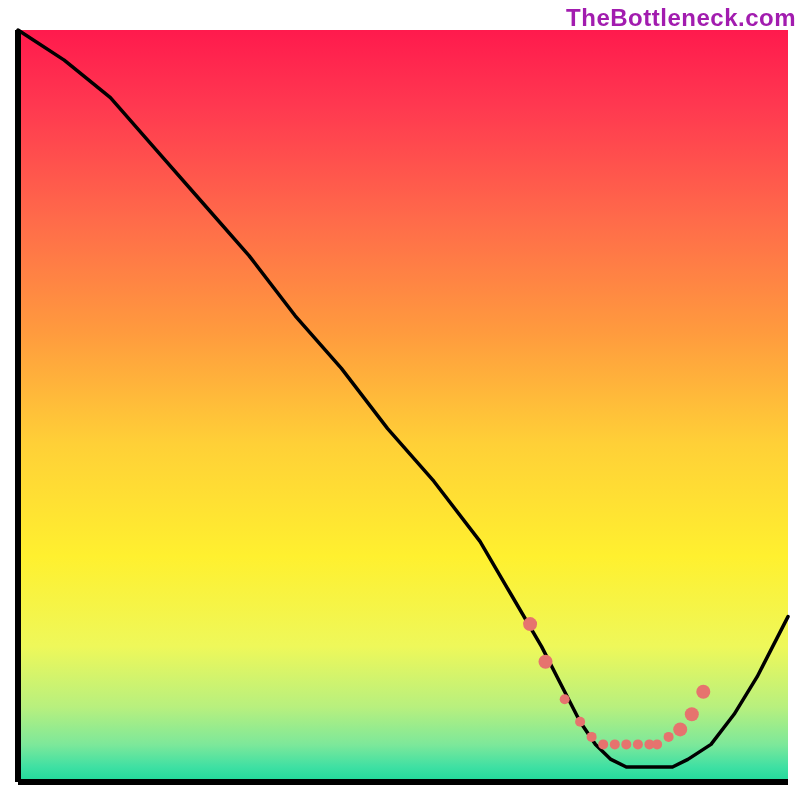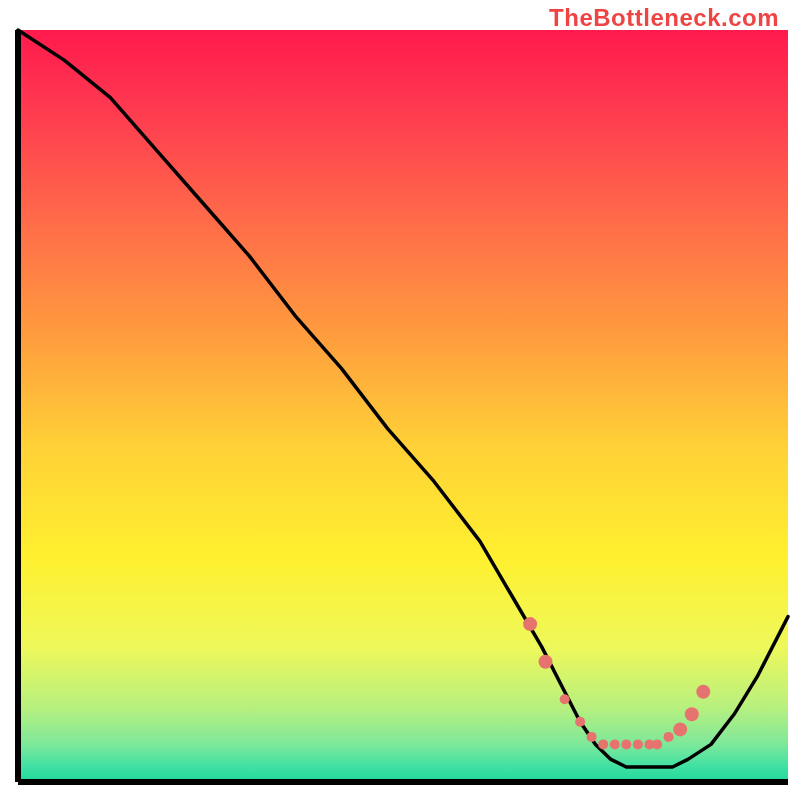--- a/index.html
+++ b/index.html
@@ -12,24 +12,24 @@
     font-family: Arial, Helvetica, sans-serif;
   }
   .wrap {
     position: relative;
     width: 800px;
     height: 800px;
   }
   .watermark {
     position: absolute;
     top: 4px;
-    right: 21px;
+    right: 4px;
     font-size: 24px;
     font-weight: bold;
-    color: #ef4444;
+    color: #a21caf;
     letter-spacing: 0.5px;
     z-index: 10;
   }
   svg {
     display: block;
   }
 </style>
 </head>
 <body>
 

